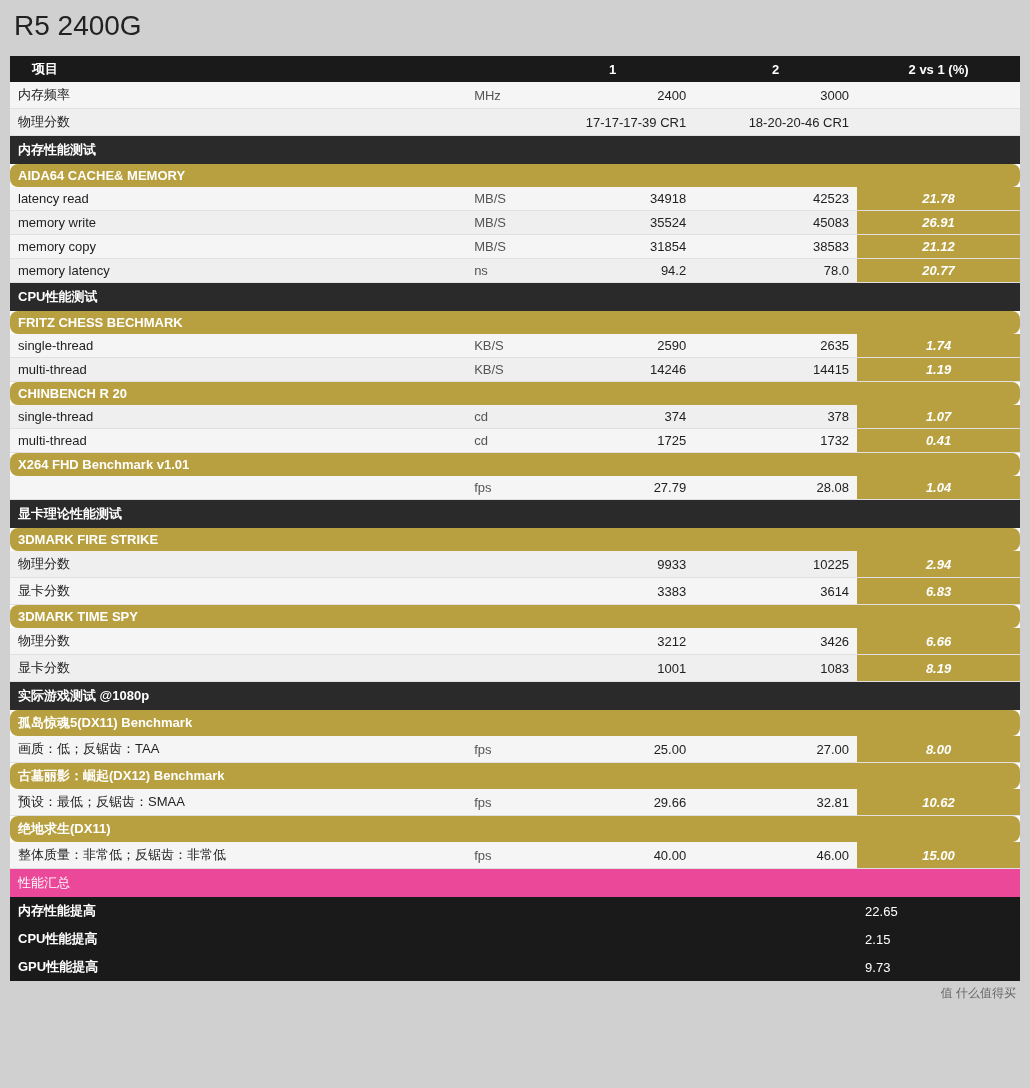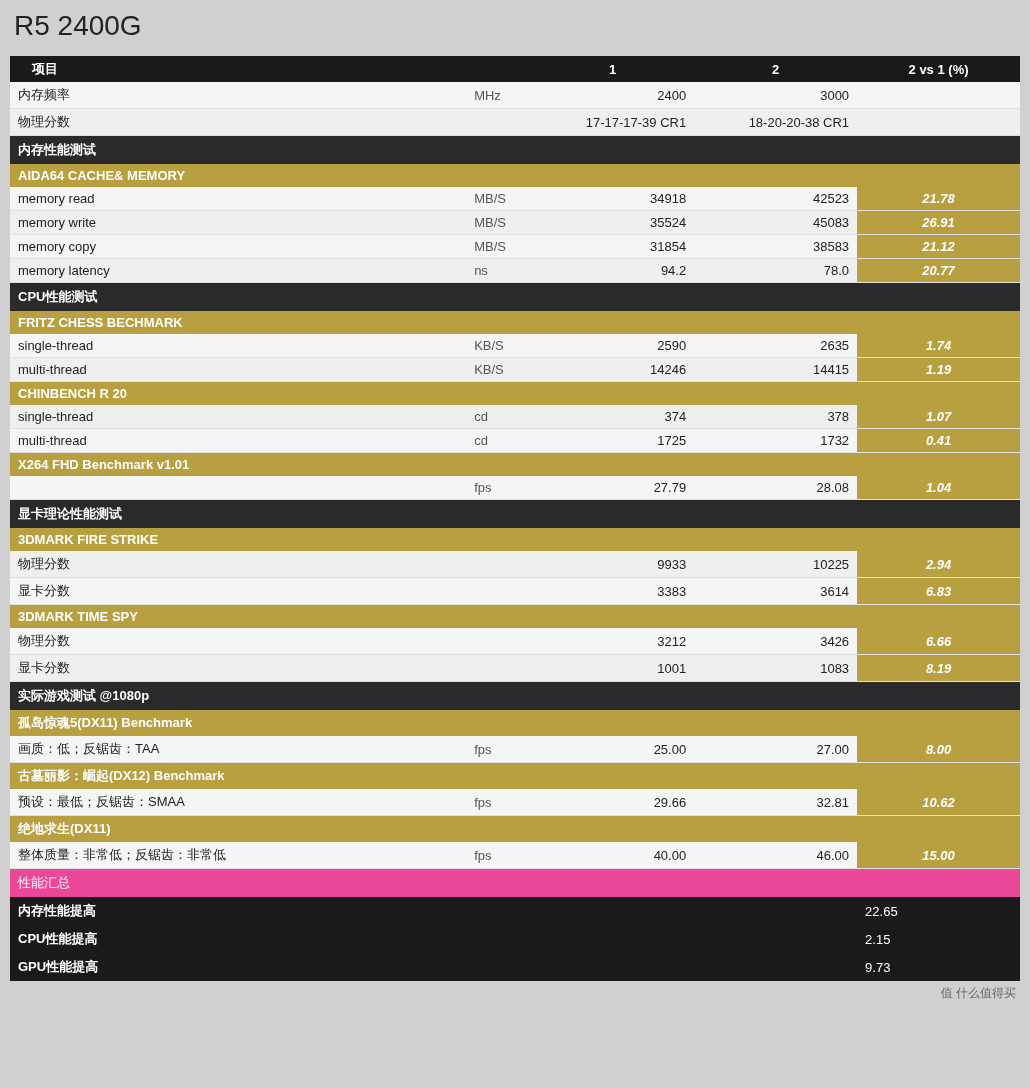--- a/index.html
+++ b/index.html
@@ -46,20 +46,21 @@
       font-size: 13px;
       padding: 5px 8px;
       margin-left: 20px;
     }
     .subsection-header td {
       background: #b8a040;
       color: #fff;
       font-weight: bold;
       font-size: 13px;
       padding: 4px 8px;
+      border-radius: 8px;
     }
     .data-row td {
       background: #f5f5f5;
       border-bottom: 1px solid #e0e0e0;
     }
     .data-row:nth-child(even) td {
       background: #efefef;
     }
     .data-row td.percent-cell {
       background: #b8a040;
@@ -130,31 +131,31 @@
       <td class="col-1">内存频率</td>
       <td class="unit-cell col-unit">MHz</td>
       <td class="num-cell col-val1">2400</td>
       <td class="num-cell col-val2">3000</td>
       <td class="empty-cell"></td>
     </tr>
       <tr class="data-row">
       <td class="col-1">物理分数</td>
       <td class="unit-cell col-unit"></td>
       <td class="num-cell col-val1">17-17-17-39 CR1</td>
-      <td class="num-cell col-val2">18-20-20-38 CR1</td>
+      <td class="num-cell col-val2">18-20-20-46 CR1</td>
       <td class="empty-cell"></td>
     </tr>
       <tr class="section-header">
         <td colspan="5">内存性能测试</td>
       </tr>
       <tr class="subsection-header">
         <td colspan="5">AIDA64 CACHE&amp; MEMORY</td>
       </tr>
       <tr class="data-row">
-      <td class="col-1">memory read</td>
+      <td class="col-1">latency read</td>
       <td class="unit-cell col-unit">MB/S</td>
       <td class="num-cell col-val1">34918</td>
       <td class="num-cell col-val2">42523</td>
       <td class="percent-cell">21.78</td>
     </tr>
       <tr class="data-row">
       <td class="col-1">memory write</td>
       <td class="unit-cell col-unit">MB/S</td>
       <td class="num-cell col-val1">35524</td>
       <td class="num-cell col-val2">45083</td>

